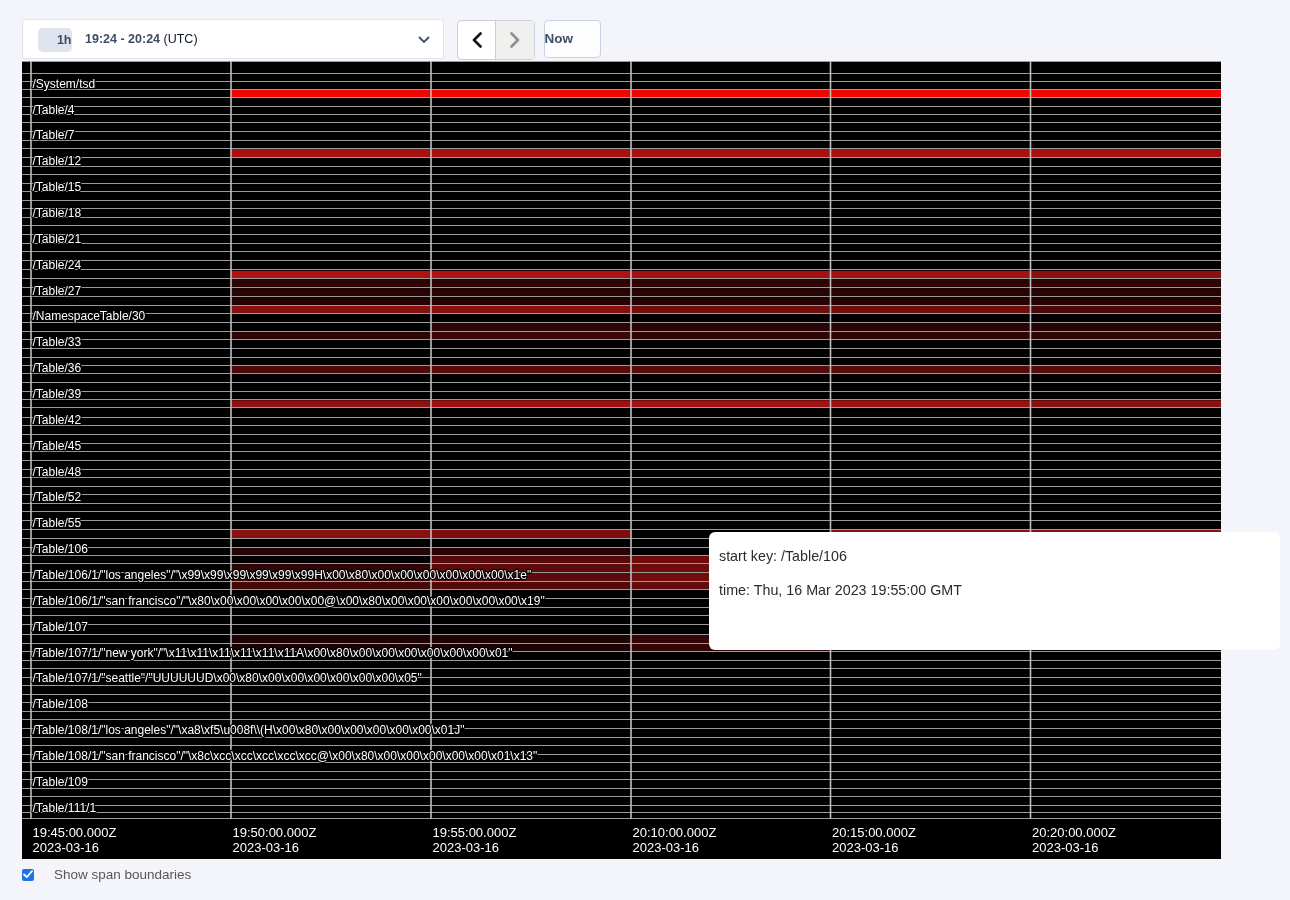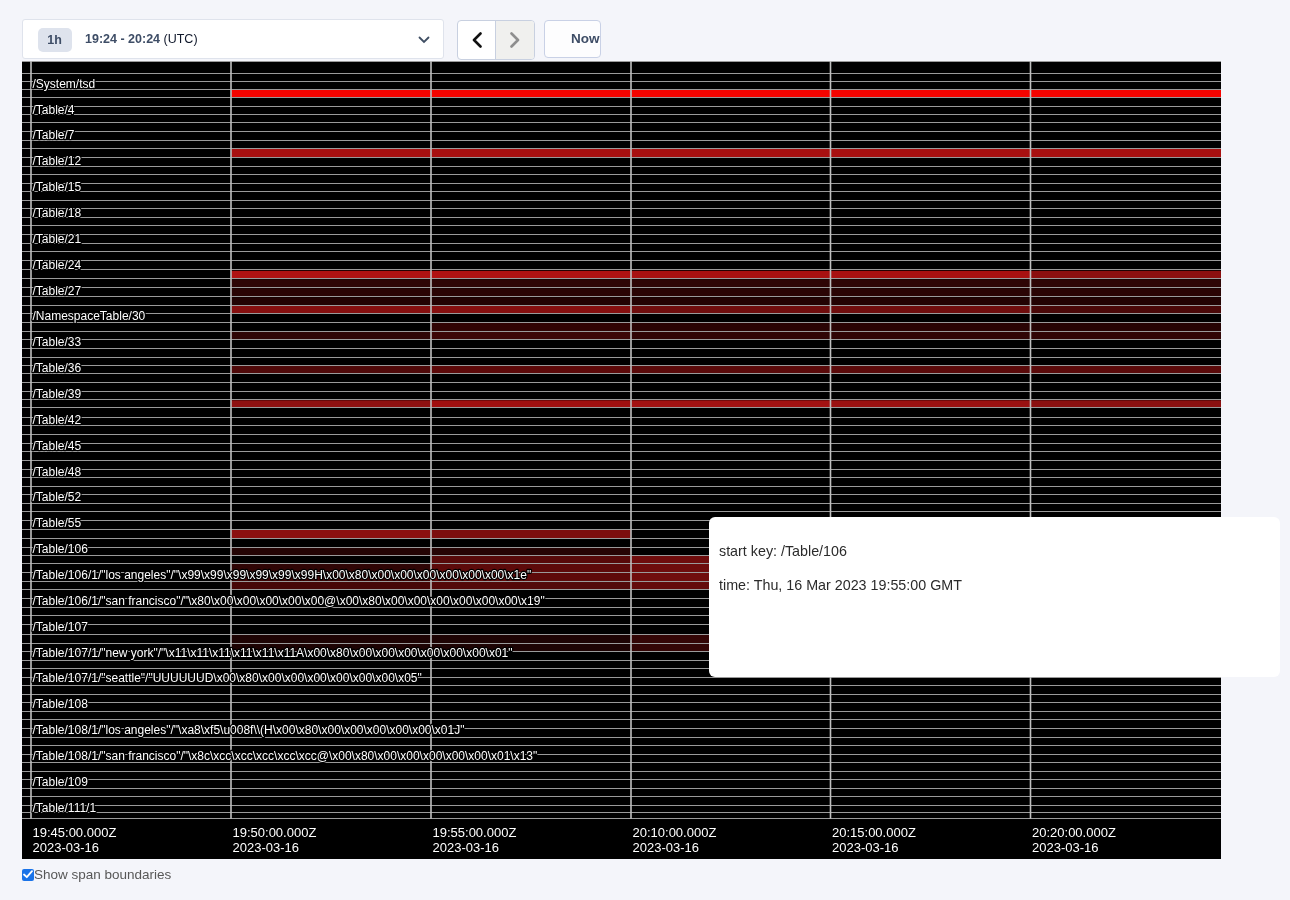--- a/index.html
+++ b/index.html
@@ -1,33 +1,33 @@
 <!DOCTYPE html>
 <html><head><meta charset="utf-8"><title>Key Visualizer</title>
 <style>
  html,body{margin:0;padding:0}
  body{width:1290px;height:900px;background:#f4f5fa;font-family:"Liberation Sans",sans-serif;position:relative;overflow:hidden}
  .sel{position:absolute;left:21.5px;top:18.5px;width:420px;height:38.5px;background:#fff;border:1px solid #dfe3ec;border-radius:3px}
  .badge{position:absolute;left:15px;top:8.5px;width:34px;height:24px;background:#dee3ed;border-radius:5px;
-   font-size:12.5px;font-weight:bold;color:#3e4d66;text-align:center;line-height:24px}
+   font-size:12.5px;font-weight:bold;color:#3e4d66;text-align:right;line-height:24px}
  .trange{position:absolute;left:62.5px;top:0;height:38.5px;line-height:39px;font-size:12.5px;color:#3e4d66;font-weight:bold;white-space:pre}
  .utc{color:#0f172a;font-weight:normal}
  .caretd{position:absolute;right:13px;top:16px}
  .navgrp{position:absolute;left:457px;top:20px;width:76px;height:37.5px;border:1px solid #c8d0e0;border-radius:4px;background:#fff;display:flex}
  .navl{width:50%;height:100%;display:flex;align-items:center;justify-content:center;border-right:1px solid #c8d0e0;box-sizing:border-box}
  .navr{width:50%;height:100%;display:flex;align-items:center;justify-content:center;background:#f0f0ee;border-radius:0 3px 3px 0}
  .nowbtn{position:absolute;left:543.5px;top:20px;width:57px;height:37.5px;border:1px solid #c9d1e6;border-radius:4px;background:#fdfdfe;
-   box-sizing:border-box;text-align:right;line-height:35.5px;font-size:13.5px;font-weight:bold;color:#3e4d66}
- .tooltip{position:absolute;left:709px;top:517px;width:571px;height:160px;background:#fff;border-radius:6px;box-sizing:border-box;
-   padding:17px 10px;font-size:14.3px;color:#2b2b2b}
+   box-sizing:border-box;text-align:left;line-height:35.5px;font-size:13.5px;font-weight:bold;color:#3e4d66}
+ .tooltip{position:absolute;left:709px;top:532px;width:571px;height:118px;background:#fff;border-radius:6px;box-sizing:border-box;
+   padding:7px 10px;font-size:14.3px;color:#2b2b2b}
  .tooltip div{height:34px;line-height:34px;white-space:pre}
  .cbrow{position:absolute;left:22px;top:867px;display:flex;align-items:center}
  .cb{width:12px;height:12px;background:#1a73e8;border-radius:2px;position:relative}
  .cb svg{position:absolute;left:1px;top:1.5px}
- .cbl{margin-left:0;font-size:13.5px;color:#575757}
+ .cbl{margin-left:20px;font-size:13.5px;color:#575757}
 </style></head>
 <body>
 <div class="sel">
   <div class="badge">1h</div>
   <div class="trange">19:24 - 20:24 <span class="utc">(UTC)</span></div>
   <svg class="caretd" width="12" height="8" viewBox="0 0 12 8">
       <path d="M1.5 1.5 L6 6 L10.5 1.5" stroke="#3f4e63" stroke-width="1.8" fill="none" stroke-linecap="round"></path>
     </svg>
 </div>
 <div class="navgrp">

